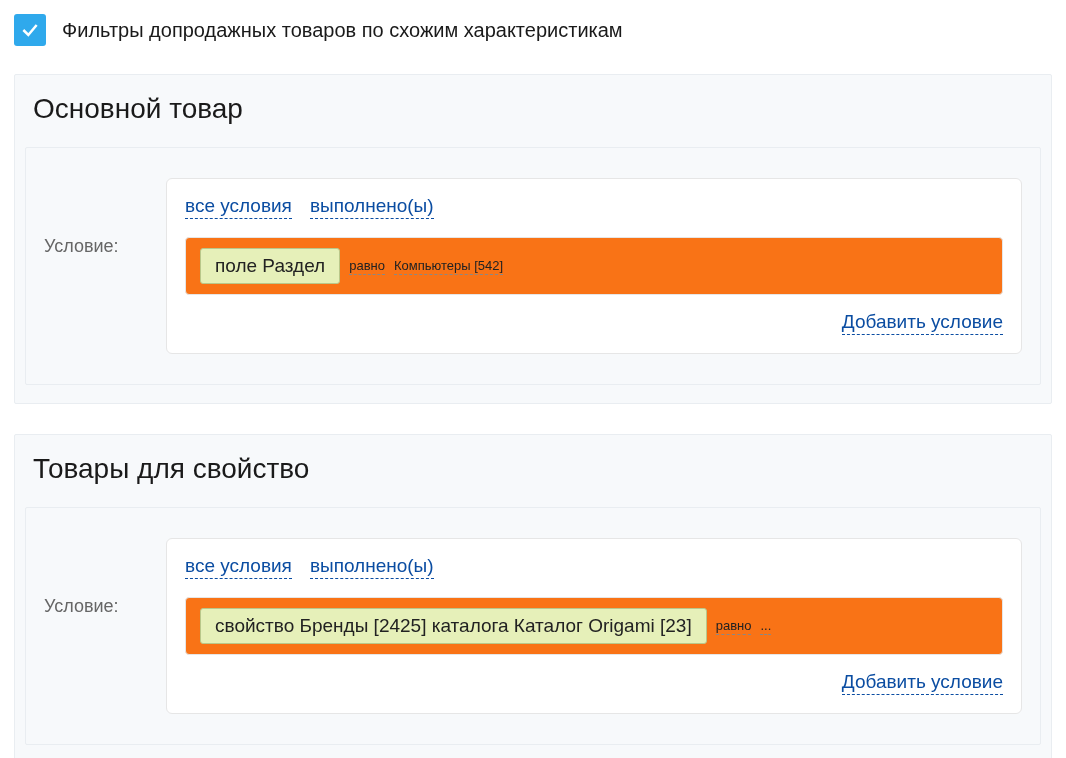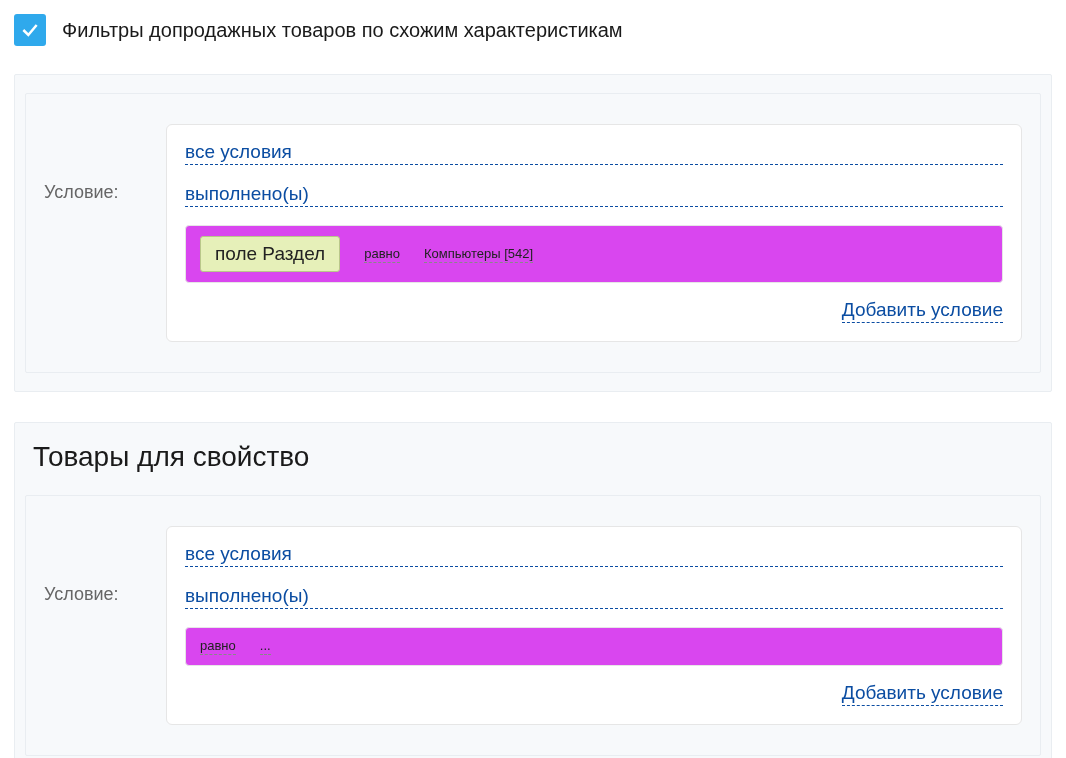--- a/index.html
+++ b/index.html
@@ -79,39 +79,38 @@
       background: #fff;
       border: 1px solid #e6e6e6;
       border-radius: 6px;
       padding: 16px 18px 18px 18px;
       margin-right: 8px;
     }
     .link-row {
       display: flex;
       gap: 18px;
       margin-bottom: 18px;
-      flex-direction: column;
     }
     .dashed-link {
       color: #0b4da2;
       font-size: 19px;
       border-bottom: 1px dashed #0b4da2;
       padding-bottom: 1px;
       cursor: pointer;
       display: inline-block;
     }
     .rule-box {
-      background: #d946ef;
+      background: #f97316;
       border: 1px solid #e6e6e6;
       border-radius: 4px;
       padding: 10px 14px;
       margin-bottom: 16px;
       display: flex;
       align-items: center;
-      gap: 24px;
+      gap: 9px;
       flex-wrap: wrap;
     }
     .chip {
       background: #e6f0b9;
       border: 1px solid #b9c78a;
       border-radius: 3px;
       padding: 6px 14px;
       font-size: 19px;
       color: #222;
       cursor: pointer;
@@ -137,20 +136,21 @@
 <div class="top-row">
   <div class="checkbox">
     <svg viewBox="0 0 24 24">
         <polyline points="4,12 10,18 20,6"></polyline>
       </svg>
   </div>
   <span class="top-label">Фильтры допродажных товаров по схожим характеристикам</span>
 </div>
 
 <div class="panel">
+  <div class="panel-title">Основной товар</div>
   <div class="panel-body">
     <div class="cond-row">
       <div class="cond-label">Условие:</div>
       <div class="cond-box">
         <div class="link-row">
           <span class="dashed-link">все условия</span>
           <span class="dashed-link">выполнено(ы)</span>
         </div>
         <div class="rule-box">
           <span class="chip">поле Раздел</span>
@@ -169,20 +169,21 @@
   <div class="panel-title">Товары для свойство</div>
   <div class="panel-body">
     <div class="cond-row">
       <div class="cond-label">Условие:</div>
       <div class="cond-box">
         <div class="link-row">
           <span class="dashed-link">все условия</span>
           <span class="dashed-link">выполнено(ы)</span>
         </div>
         <div class="rule-box">
+          <span class="chip">свойство Бренды [2425] каталога Каталог Origami [23]</span>
           <span class="dashed-black">равно</span>
           <span class="dashed-black">...</span>
         </div>
         <div class="add-row">
           <span class="dashed-link">Добавить условие</span>
         </div>
       </div>
     </div>
   </div>
 </div>

